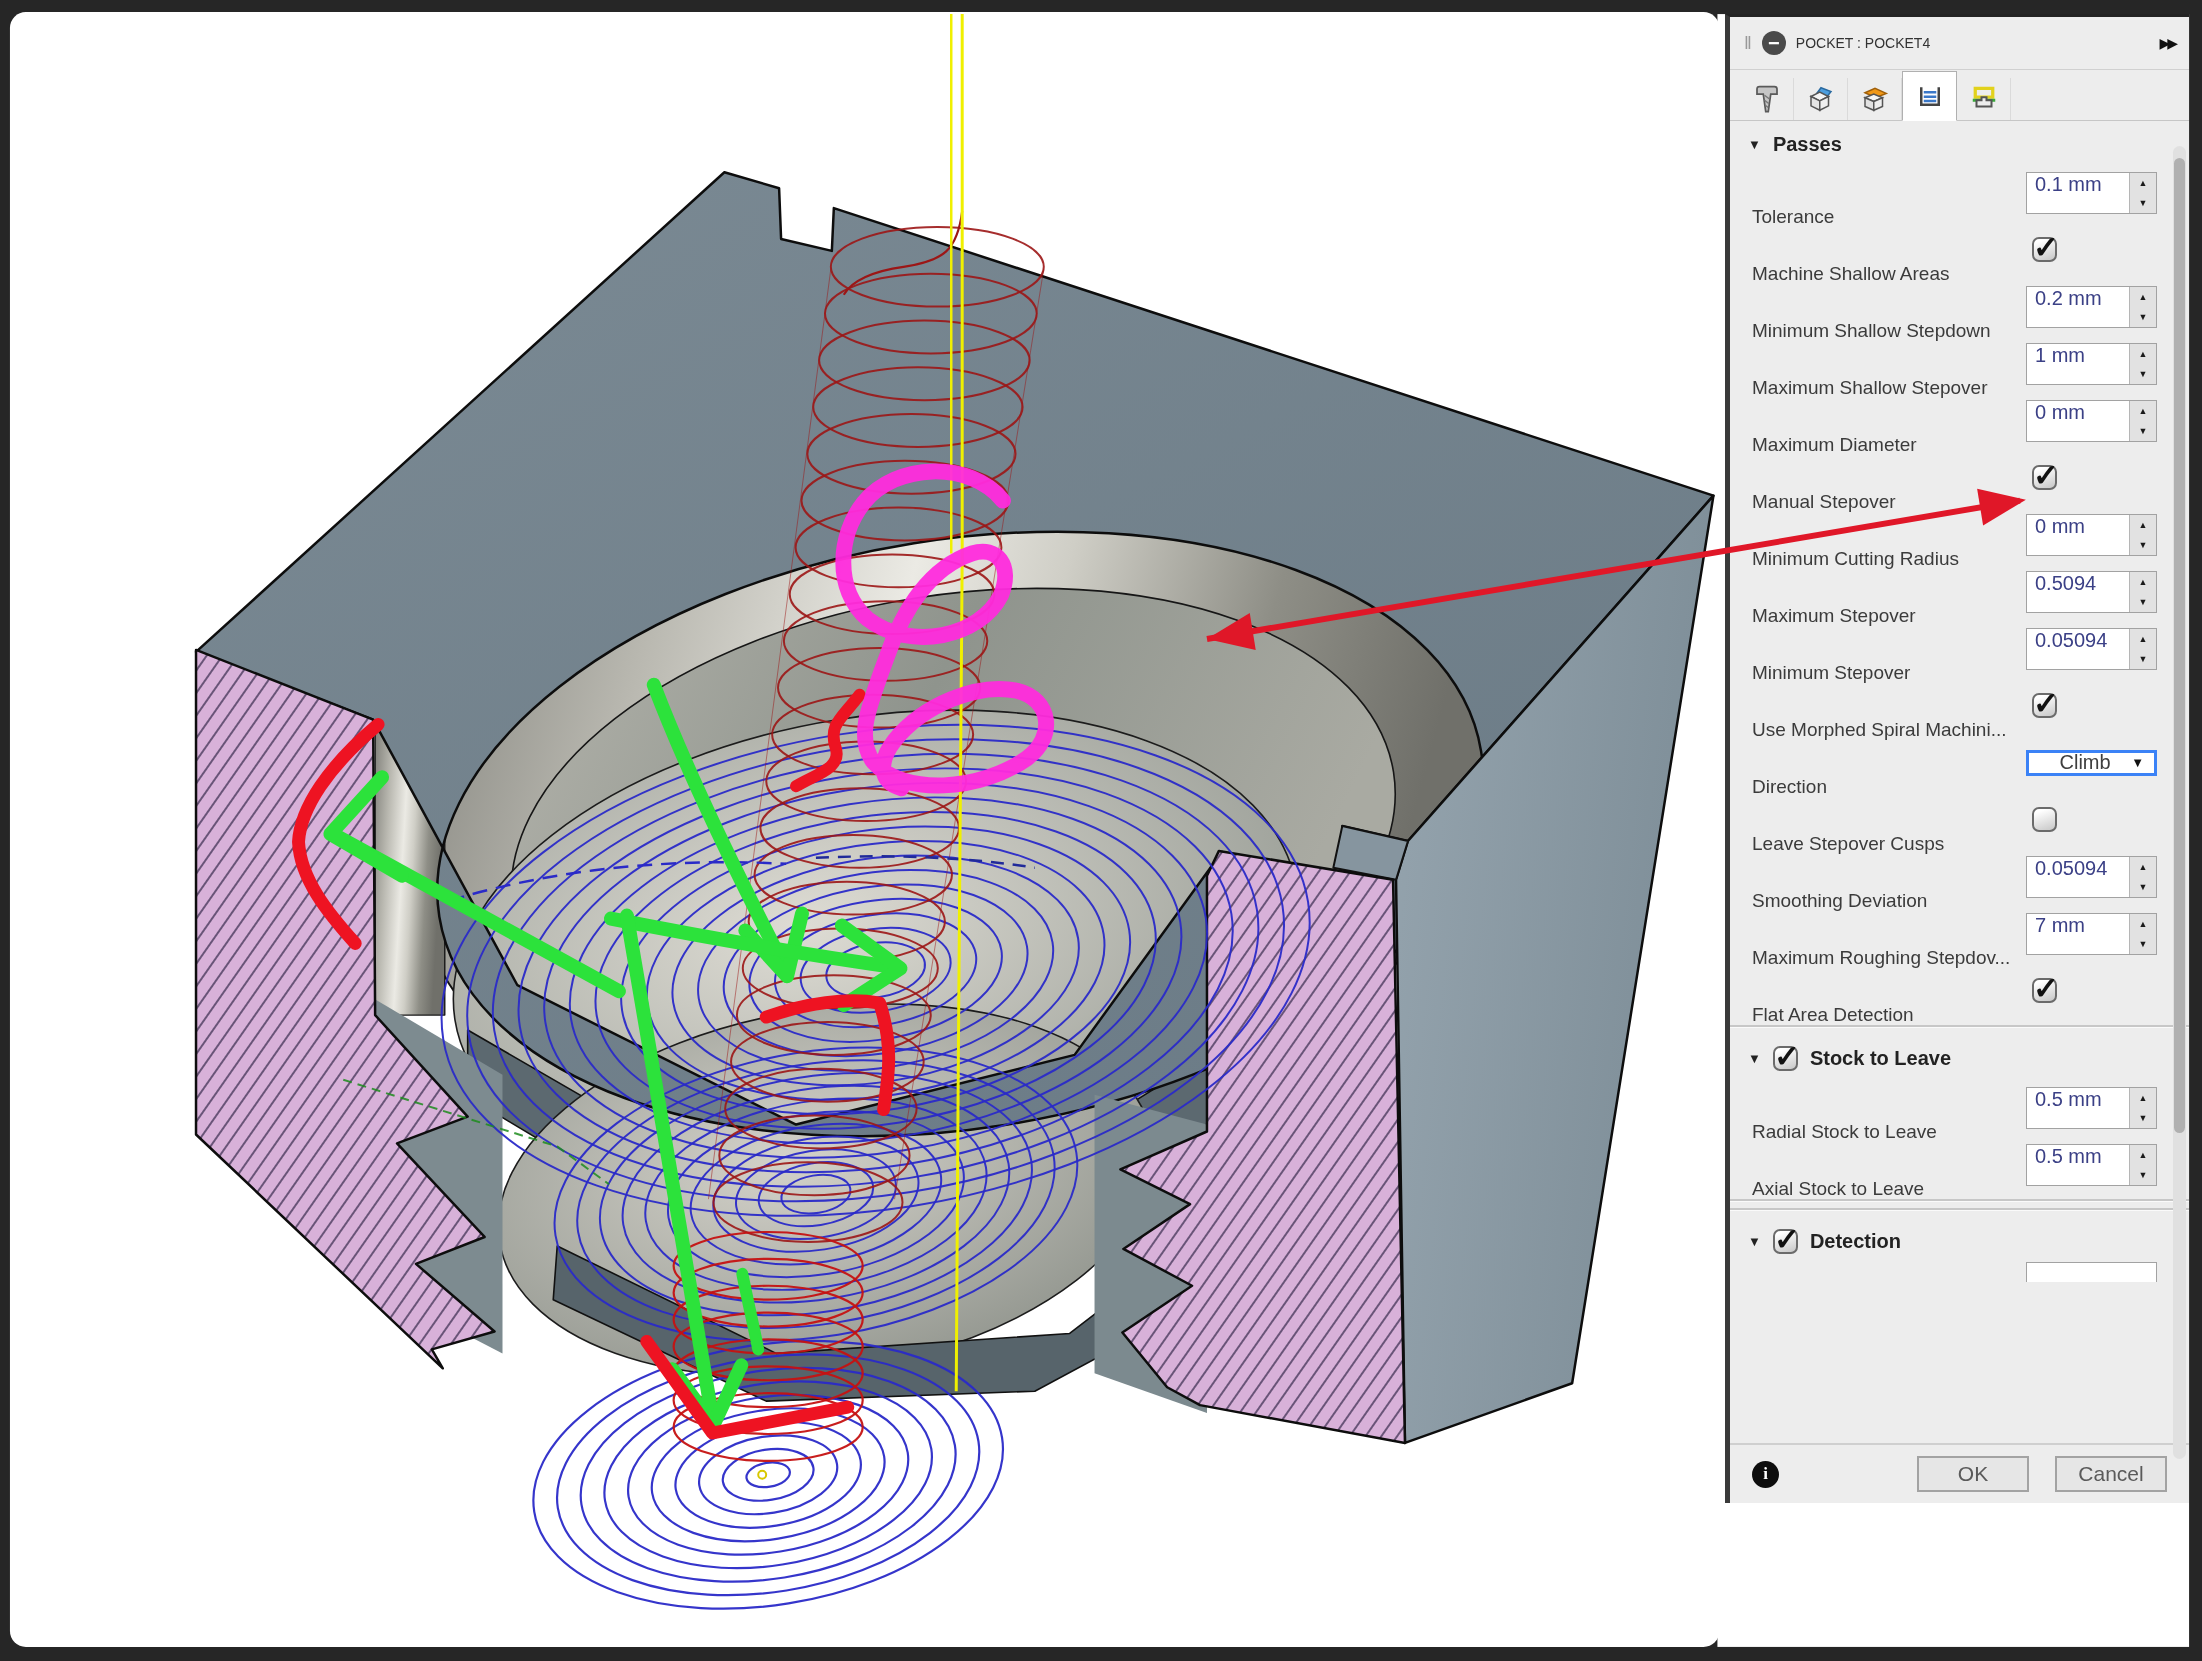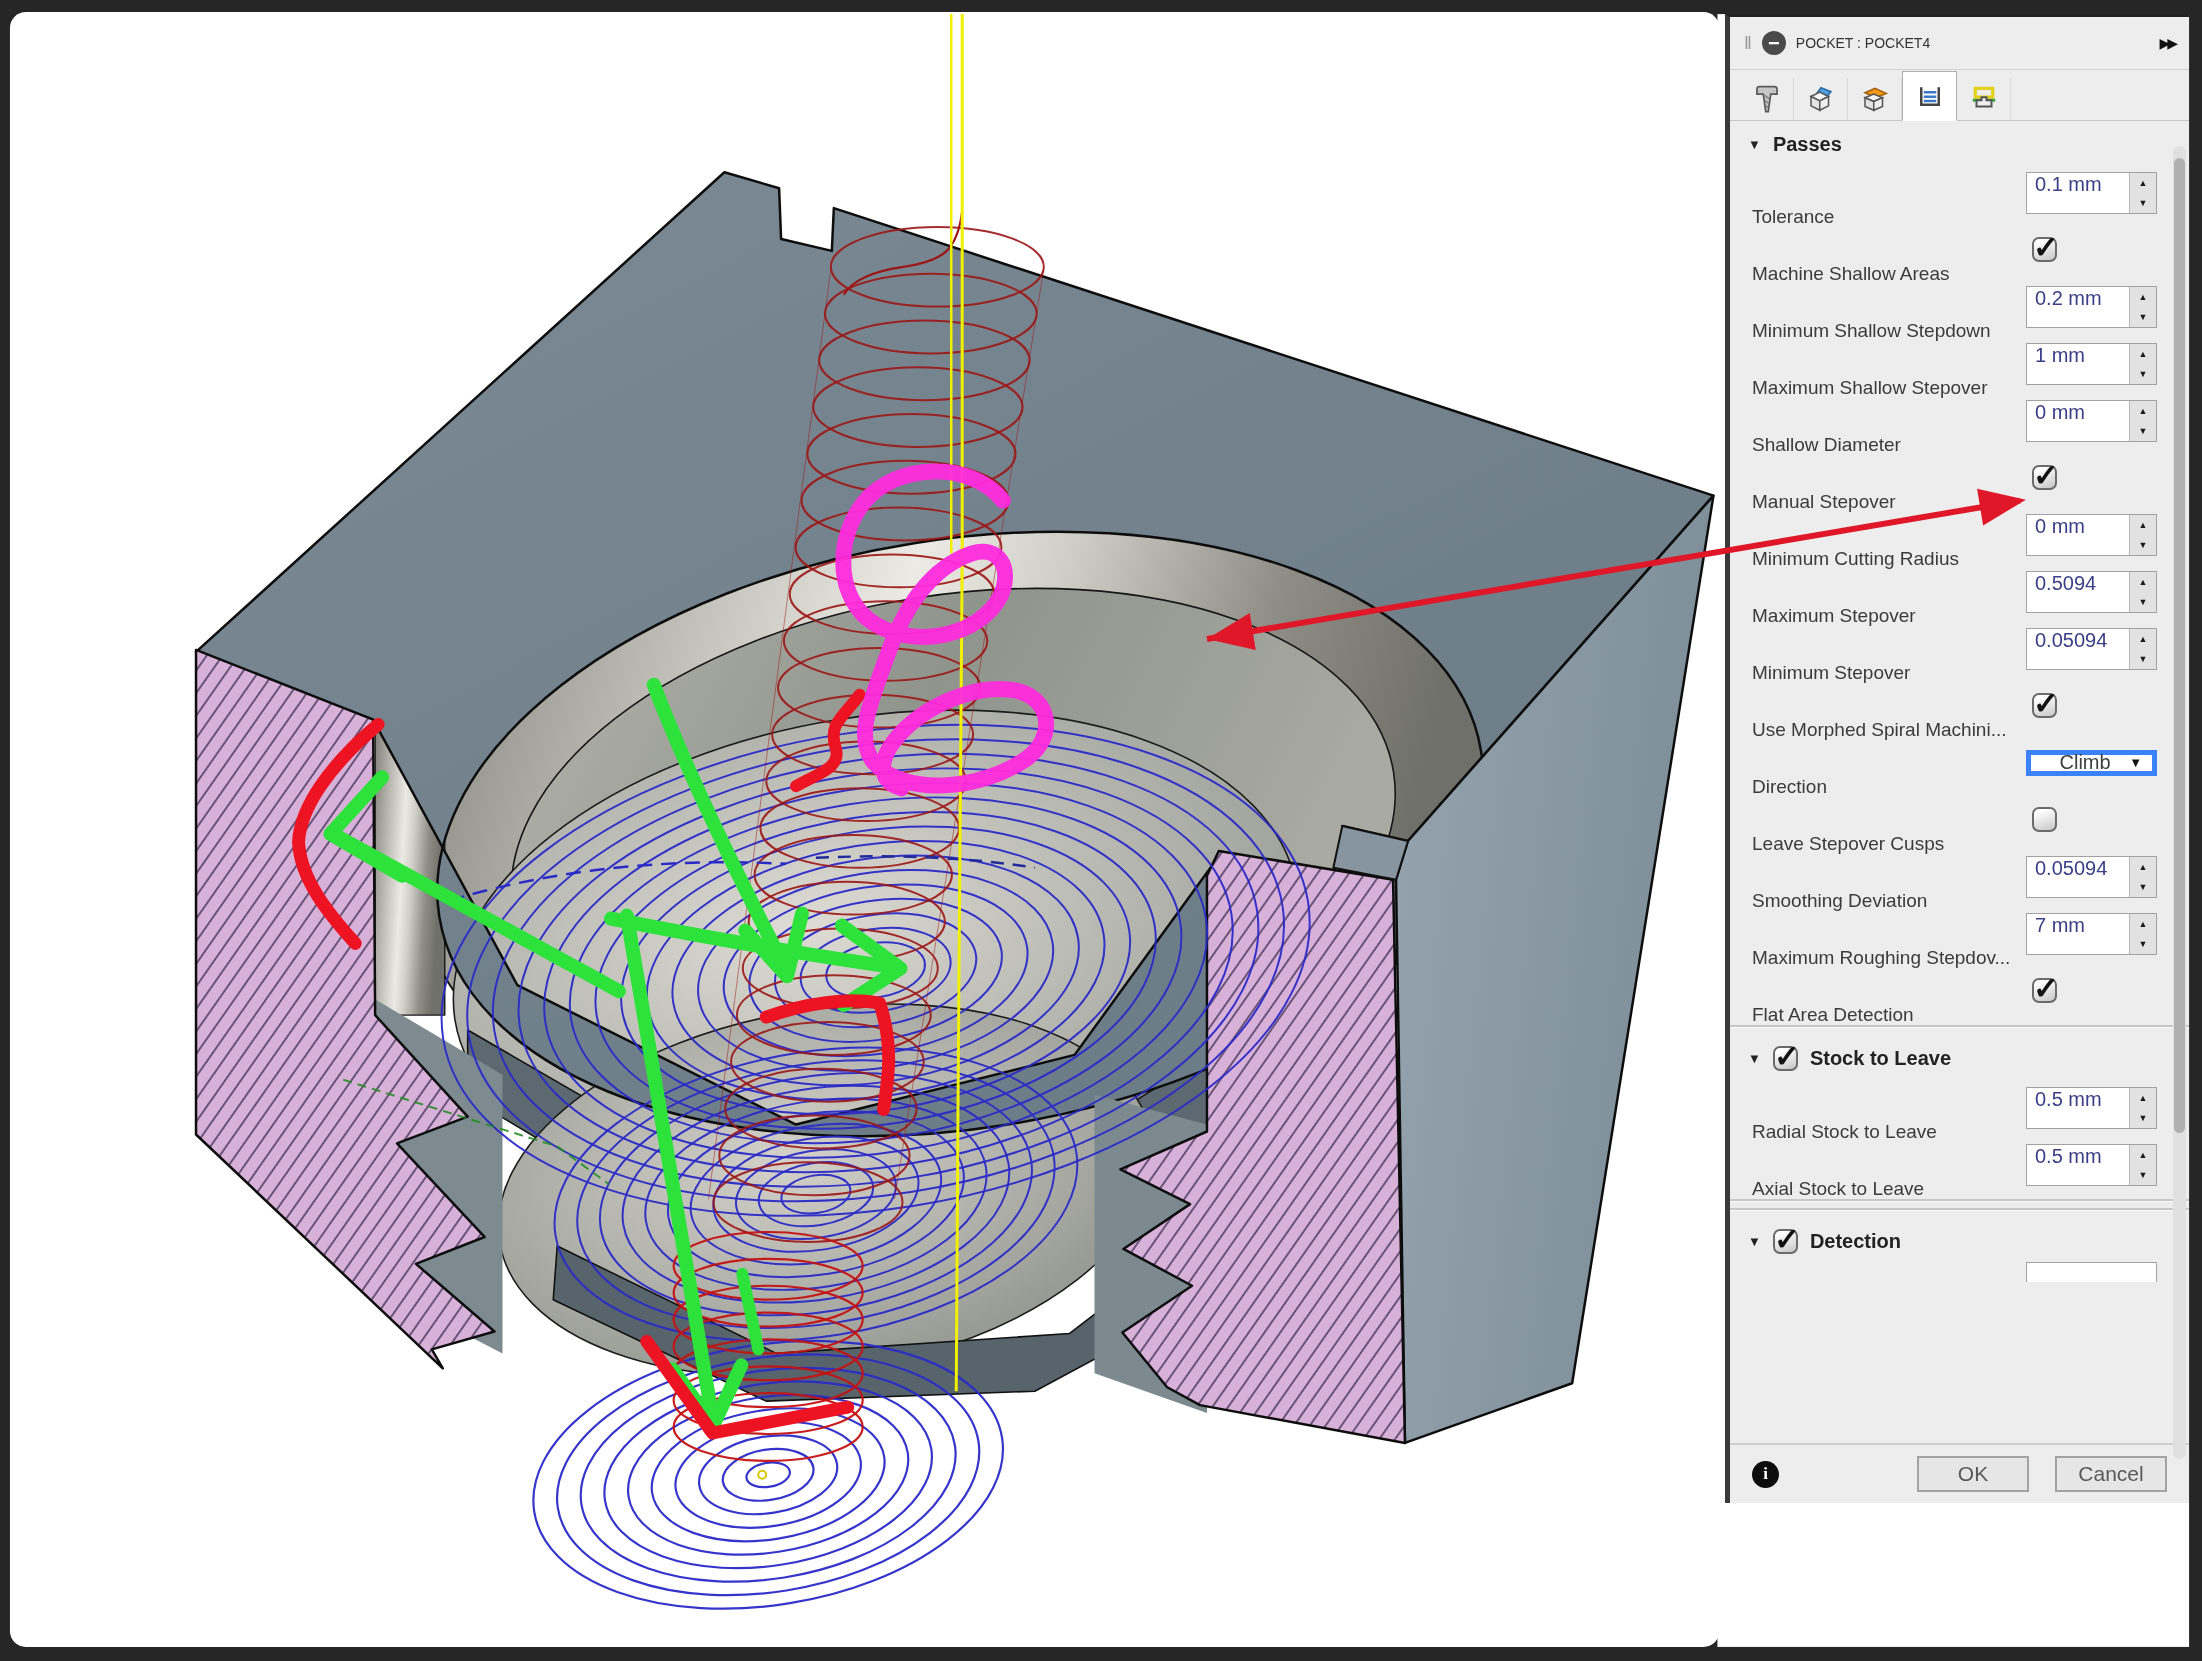--- a/index.html
+++ b/index.html
@@ -27,21 +27,21 @@
   .field{display:flex;width:131px;height:42px;box-sizing:border-box;border:1px solid #a2a2a2;background:#fff;}
   .field input{flex:1;min-width:0;border:none;outline:none;background:#fff;color:#3b4086;
                font:20px "Liberation Sans",sans-serif;padding:0 0 16px 8px;}
   .spin{width:26px;background:#e2e2e2;border-left:1px solid #b5b5b5;display:flex;flex-direction:column;}
   .spin span{flex:1;display:flex;align-items:center;justify-content:center;font-size:9px;color:#1a1a1a;}
   .cb{width:25px;height:25px;box-sizing:border-box;border:2px solid #6b6b6b;border-radius:7px;
       background:linear-gradient(160deg,#ffffff 15%,#c7c7c7);display:inline-flex;align-items:flex-end;
       justify-content:center;margin-left:6px;}
   .cb .tick{display:none;font-size:31px;font-weight:bold;color:#111;line-height:24px;margin:-9px 0 0 3px;}
   .cb.on .tick{display:block;}
-  .dd{width:131px;height:26px;box-sizing:border-box;background:#fff;border:5px solid #3b82f6;display:flex;
+  .dd{width:131px;height:26px;box-sizing:border-box;background:#fff;border:3px solid #3b82f6;display:flex;
       align-items:center;padding:0 10px;font-size:20px;color:#3f3f3f;}
   .dd .txt{flex:1;text-align:center;}
   .dd .car{font-size:13px;color:#111;}
   .sliver{display:flex;justify-content:flex-end;padding-right:32px;height:20px;overflow:hidden;}
   .sliver .stub{width:131px;height:26px;box-sizing:border-box;border:1px solid #a2a2a2;background:#fff;}
   .dfoot{position:absolute;left:0;right:0;bottom:0;height:58px;background:#ededed;border-top:2px solid #cfcfcf;
          display:flex;align-items:center;padding:0 22px;}
   .info{width:27px;height:27px;border-radius:50%;background:#0d0d0d;color:#fff;display:flex;align-items:center;
         justify-content:center;font:bold 17px "Liberation Serif",serif;}
   .fsp{flex:1;}
@@ -325,21 +325,21 @@
           <span class="field">
         <input value="1 mm" style="">
         <span class="spin">
               <span>▲</span>
               <span>▼</span>
             </span>
       </span>
         </span>
     </div>
     <div class="prow">
-      <span class="lbl">Shallow Diameter</span>
+      <span class="lbl">Maximum Diameter</span>
       <span class="ctl">
           <span class="field">
         <input value="0 mm" style="">
         <span class="spin">
               <span>▲</span>
               <span>▼</span>
             </span>
       </span>
         </span>
     </div>

